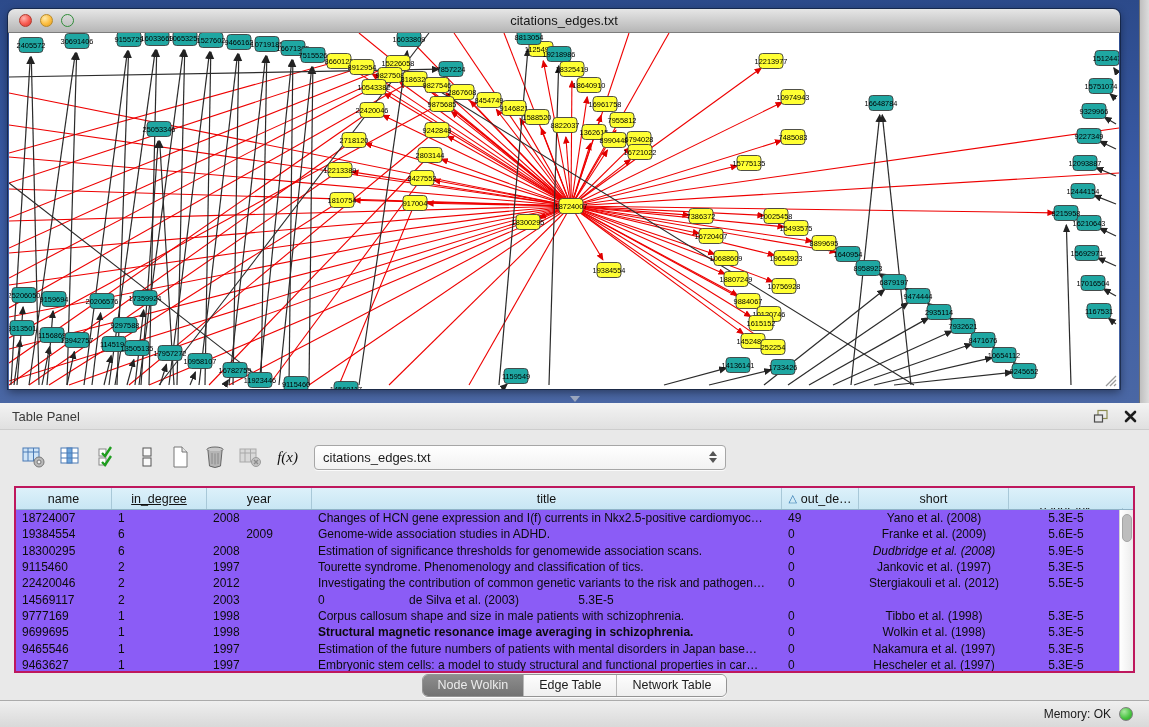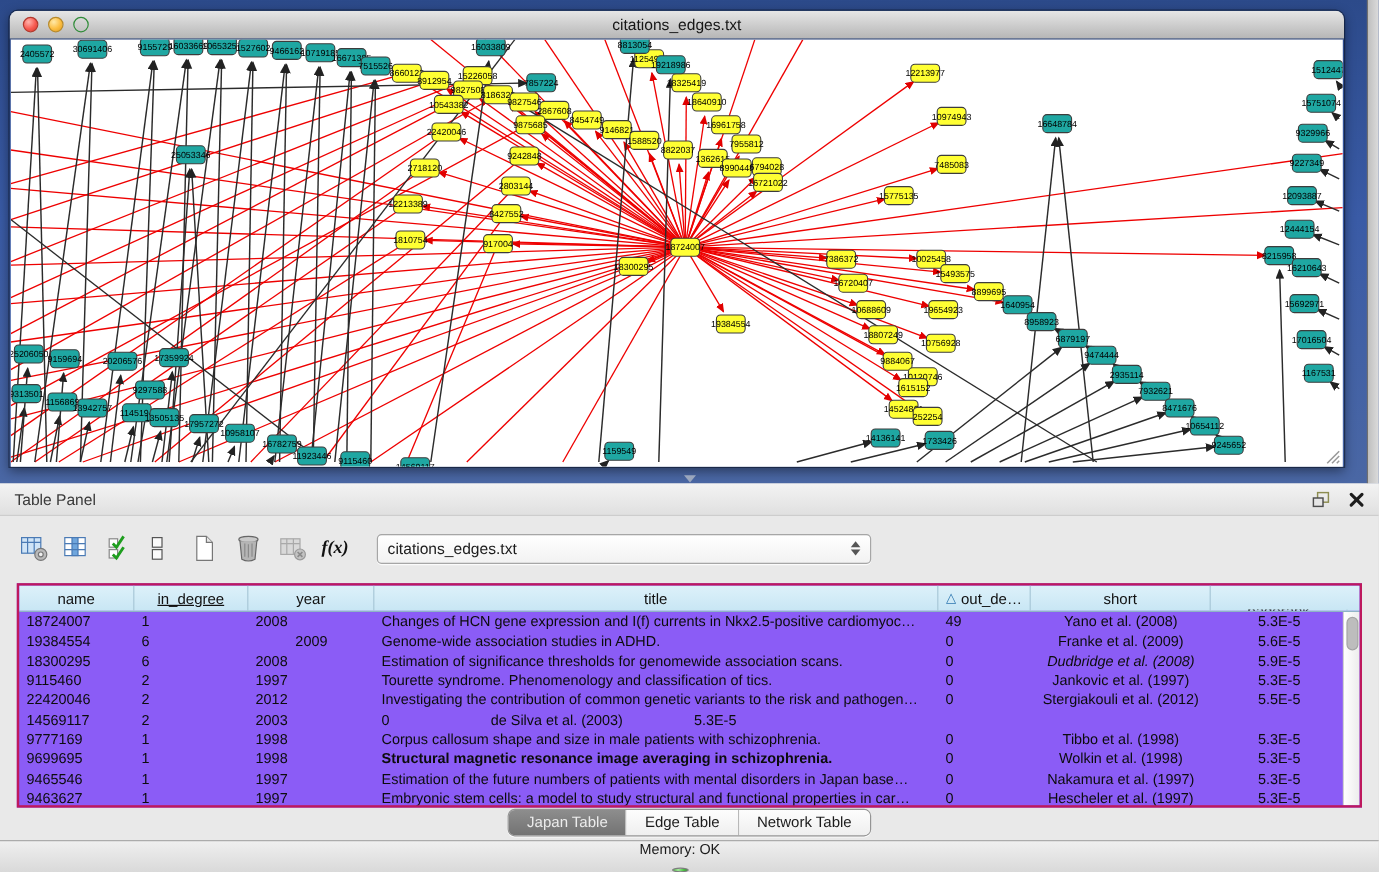--- a/index.html
+++ b/index.html
@@ -30,21 +30,21 @@
 
   
   .table-panel{position:absolute;left:0;top:403px;width:1149px;height:297px;background:#e9e9e9;}
   .panel-header{height:26px;background:linear-gradient(#f3f3f3,#e0e0e0);
                 border-bottom:1px solid #cdcdcd;display:flex;align-items:center;padding:0 12px;}
   .panel-title{font-size:13px;color:#3a3a3a;}
   .panel-header .spacer{flex:1;}
   .hdr-icon{margin-left:14px;cursor:default;display:flex;align-items:center;}
 
   .toolbar{position:absolute;left:16px;top:38px;height:32px;display:flex;align-items:center;}
-  .tb-btn{width:30px;height:28px;display:flex;align-items:center;justify-content:flex-start;margin-right:6px;font-weight:bold;}
+  .tb-btn{width:30px;height:28px;display:flex;align-items:center;justify-content:flex-end;margin-right:6px;}
   .fx{font-family:"Liberation Serif",serif;font-style:italic;font-size:15px;color:#111;}
   .combo{width:394px;height:23px;margin-left:10px;background:linear-gradient(#ffffff,#f2f2f2);
          border:1px solid #a6a6a6;border-radius:4px;display:flex;align-items:center;
          padding:0 8px;font-size:13px;color:#1c1c1c;box-shadow:0 1px 0 rgba(255,255,255,.8);}
   .combo .arrows{margin-left:auto;display:flex;flex-direction:column;gap:2px;}
   .arr-up{width:0;height:0;border-left:4px solid transparent;border-right:4px solid transparent;border-bottom:5px solid #555;}
   .arr-dn{width:0;height:0;border-left:4px solid transparent;border-right:4px solid transparent;border-top:5px solid #555;}
 
   .table-wrap{position:absolute;left:14px;top:83px;width:1121px;height:187px;background:#8b5cf6;
               border:2px solid #be185d;box-sizing:border-box;overflow:hidden;}
@@ -63,21 +63,21 @@
 
   .tabs-row{position:absolute;left:0;width:100%;top:271px;display:flex;justify-content:center;}
   .tabs{display:flex;border:1px solid #949494;border-radius:6px;overflow:hidden;box-shadow:0 1px 0 rgba(255,255,255,.8);}
   .tab{padding:3px 15px 4px;font-size:12.5px;color:#1b1b1b;background:linear-gradient(#fdfdfd,#efefef);
        border-right:1px solid #b8b8b8;}
   .tab:last-child{border-right:none;}
   .tab.selected{background:linear-gradient(#8d8d8d,#737373);color:#ececec;}
 
   .status-bar{position:absolute;left:0;top:700px;width:1149px;height:27px;box-sizing:border-box;
               background:linear-gradient(#efefef,#d9d9d9);border-top:1px solid #ababab;
-              display:flex;align-items:center;justify-content:flex-end;gap:8px;padding-right:16px;flex-direction:column;}
+              display:flex;align-items:center;justify-content:flex-end;gap:8px;padding-right:16px;}
   .memory-label{font-size:12px;color:#1a1a1a;}
   .mem-dot{width:14px;height:14px;border-radius:50%;
            background:radial-gradient(circle at 35% 30%,#a9e8a0,#46c23e 60%,#2f9a2d);
            border:1px solid #7d7d7d;box-sizing:border-box;}
 </style>
 </head>
 <body>
 
 <div class="desktop">
   <div class="right-sliver"></div>
@@ -898,21 +898,21 @@
           <div class="td" style="width: 114px; text-align: center;">5.3E-5</div>
         </div>
       </div>
     <div class="vscroll">
       <div class="vthumb"></div>
     </div>
   </div>
 
   <div class="tabs-row">
     <div class="tabs" id="tabs">
-        <div class="tab selected">Japan Table</div>
+        <div class="tab selected">Node Wolkin</div>
         <div class="tab">Edge Table</div>
         <div class="tab">Network Table</div>
       </div>
   </div>
 </div>
 
 <div class="status-bar">
   <span class="memory-label">Memory: OK</span>
   <span class="mem-dot"></span>
 </div>

